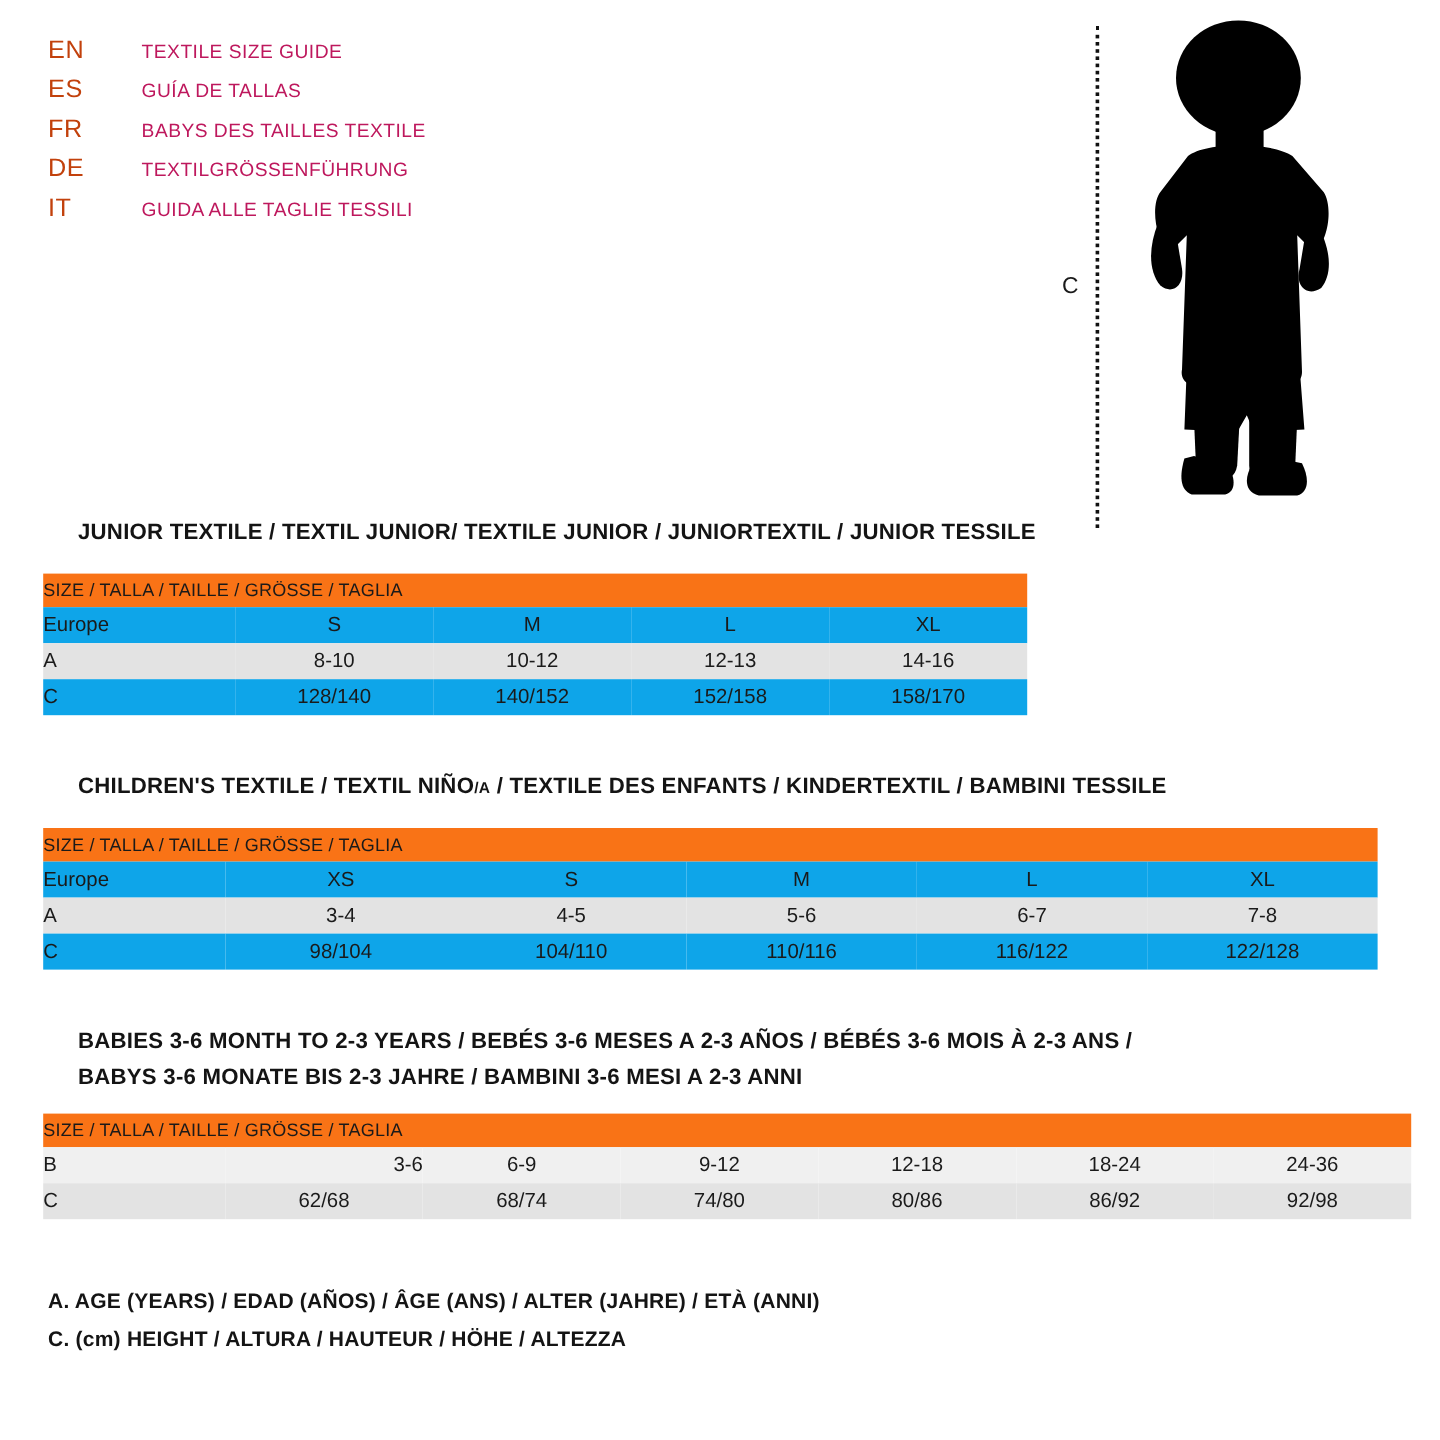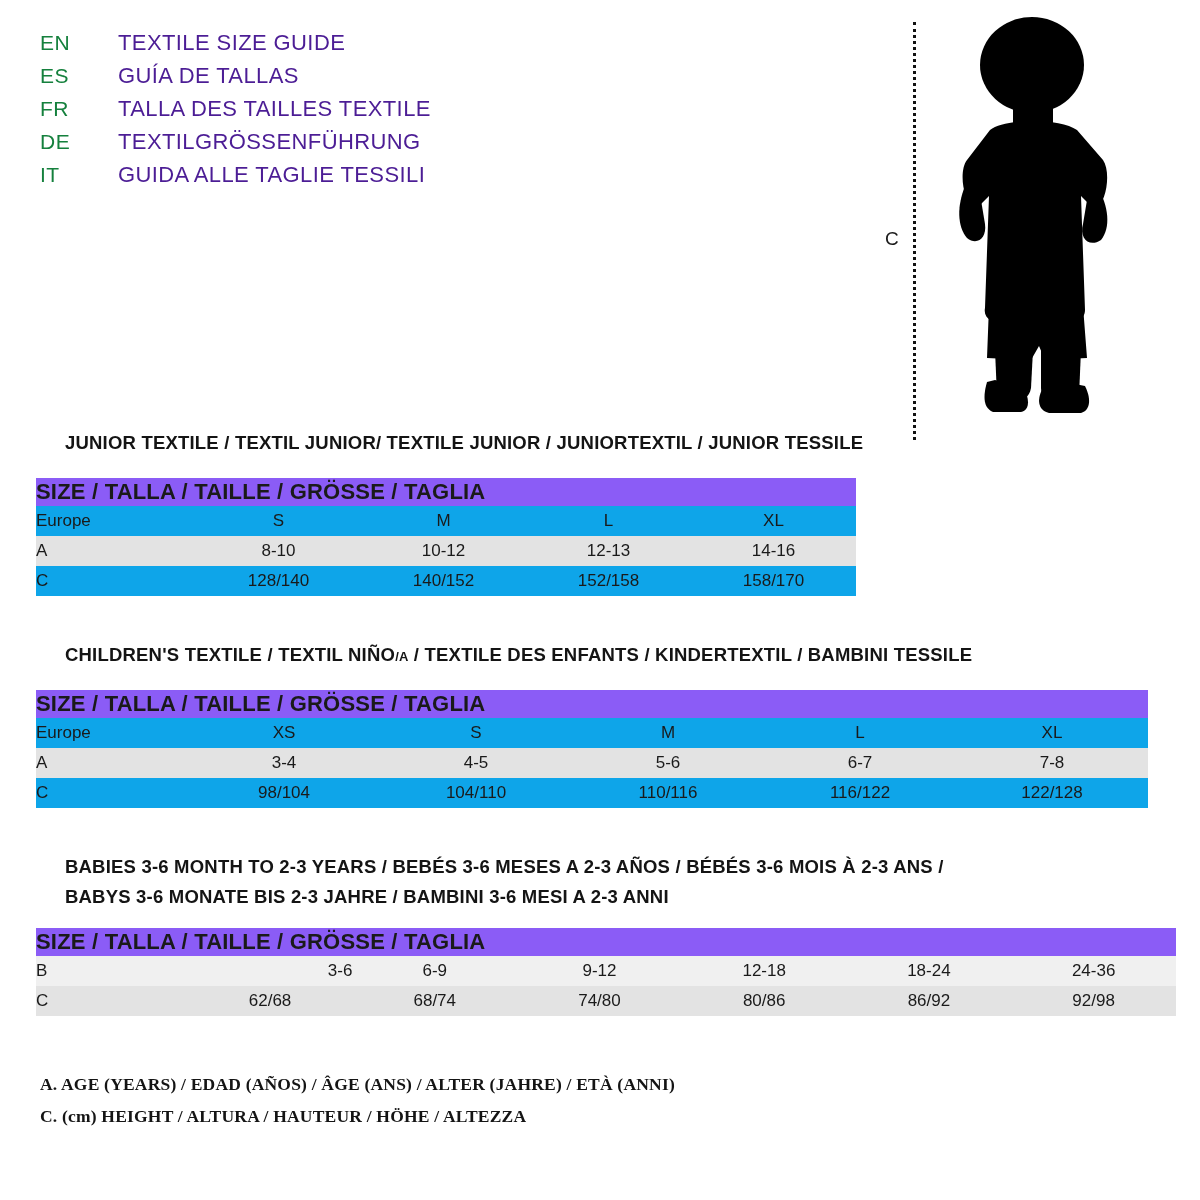--- a/index.html
+++ b/index.html
@@ -25,26 +25,26 @@
   }
   .lang-row {
     display: flex;
     align-items: baseline;
     height: 33px;
   }
   .lang-code {
     width: 78px;
     font-size: 21px;
     letter-spacing: 0.5px;
-    color: #15803d;
+    color: #c2410c;
   }
   .lang-title {
-    font-size: 22px;
+    font-size: 16px;
     letter-spacing: 0.4px;
-    color: #4c1d95;
+    color: #be185d;
   }
 
   
   .figure-block {
     position: absolute;
     right: 65px;
     top: 10px;
     width: 250px;
     height: 430px;
   }
@@ -91,23 +91,23 @@
     border-collapse: collapse;
     font-size: 17px;
     color: #1a1a1a;
   }
   .tbl td {
     padding: 0;
     height: 30px;
     vertical-align: middle;
   }
   .hdr-band td {
-    background: #8b5cf6;
-    font-weight: bold;
-    font-size: 22px;
+    background: #f97316;
+    font-weight: normal;
+    font-size: 15px;
     letter-spacing: 0.2px;
     height: 28px;
   }
   .row-light td { background: #f0f0f0; }
   .row-mid td   { background: #e3e3e3; }
   .row-white td { background: #0ea5e9; }
   .lbl {
     padding-left: 8px;
     text-align: left;
   }
@@ -121,38 +121,37 @@
     width: 1100px;
   }
   .legend-line {
     font-size: 17.5px;
     font-weight: bold;
     letter-spacing: 0.2px;
     color: #141414;
     height: 32px;
     line-height: 32px;
     white-space: nowrap;
-    font-family: Liberation Serif, serif;
   }
 </style>
 </head>
 <body>
 
 <div class="header">
   <div class="lang-row">
     <span class="lang-code">EN</span>
     <span class="lang-title">TEXTILE SIZE GUIDE</span>
   </div>
   <div class="lang-row">
     <span class="lang-code">ES</span>
     <span class="lang-title">GUÍA DE TALLAS</span>
   </div>
   <div class="lang-row">
     <span class="lang-code">FR</span>
-    <span class="lang-title">TALLA DES TAILLES TEXTILE</span>
+    <span class="lang-title">BABYS DES TAILLES TEXTILE</span>
   </div>
   <div class="lang-row">
     <span class="lang-code">DE</span>
     <span class="lang-title">TEXTILGRÖSSENFÜHRUNG</span>
   </div>
   <div class="lang-row">
     <span class="lang-code">IT</span>
     <span class="lang-title">GUIDA ALLE TAGLIE TESSILI</span>
   </div>
 </div>

